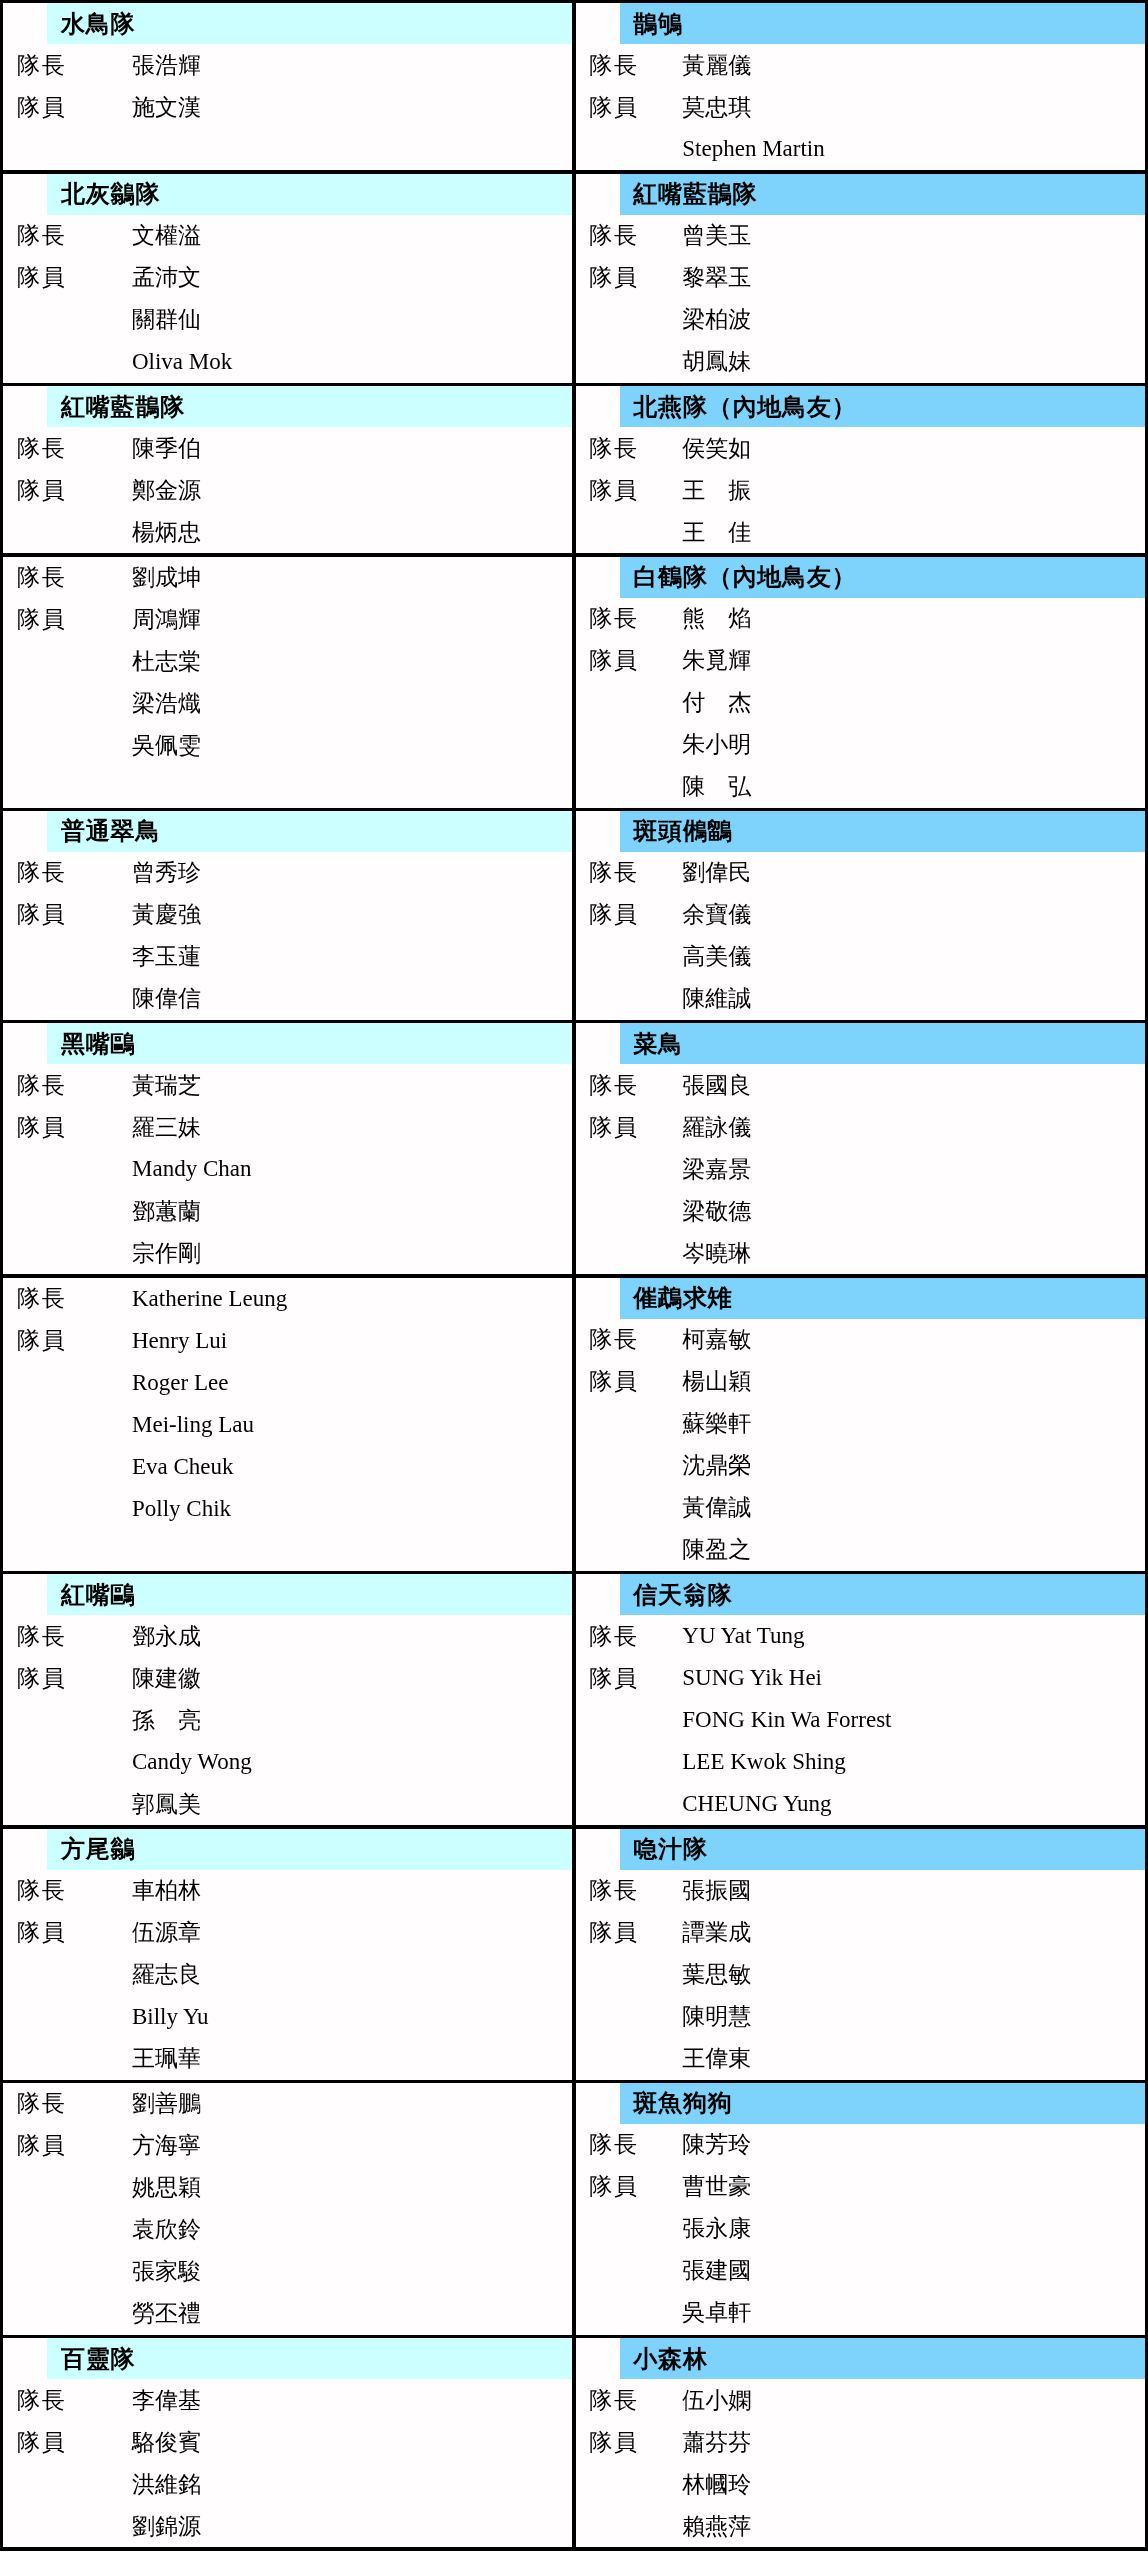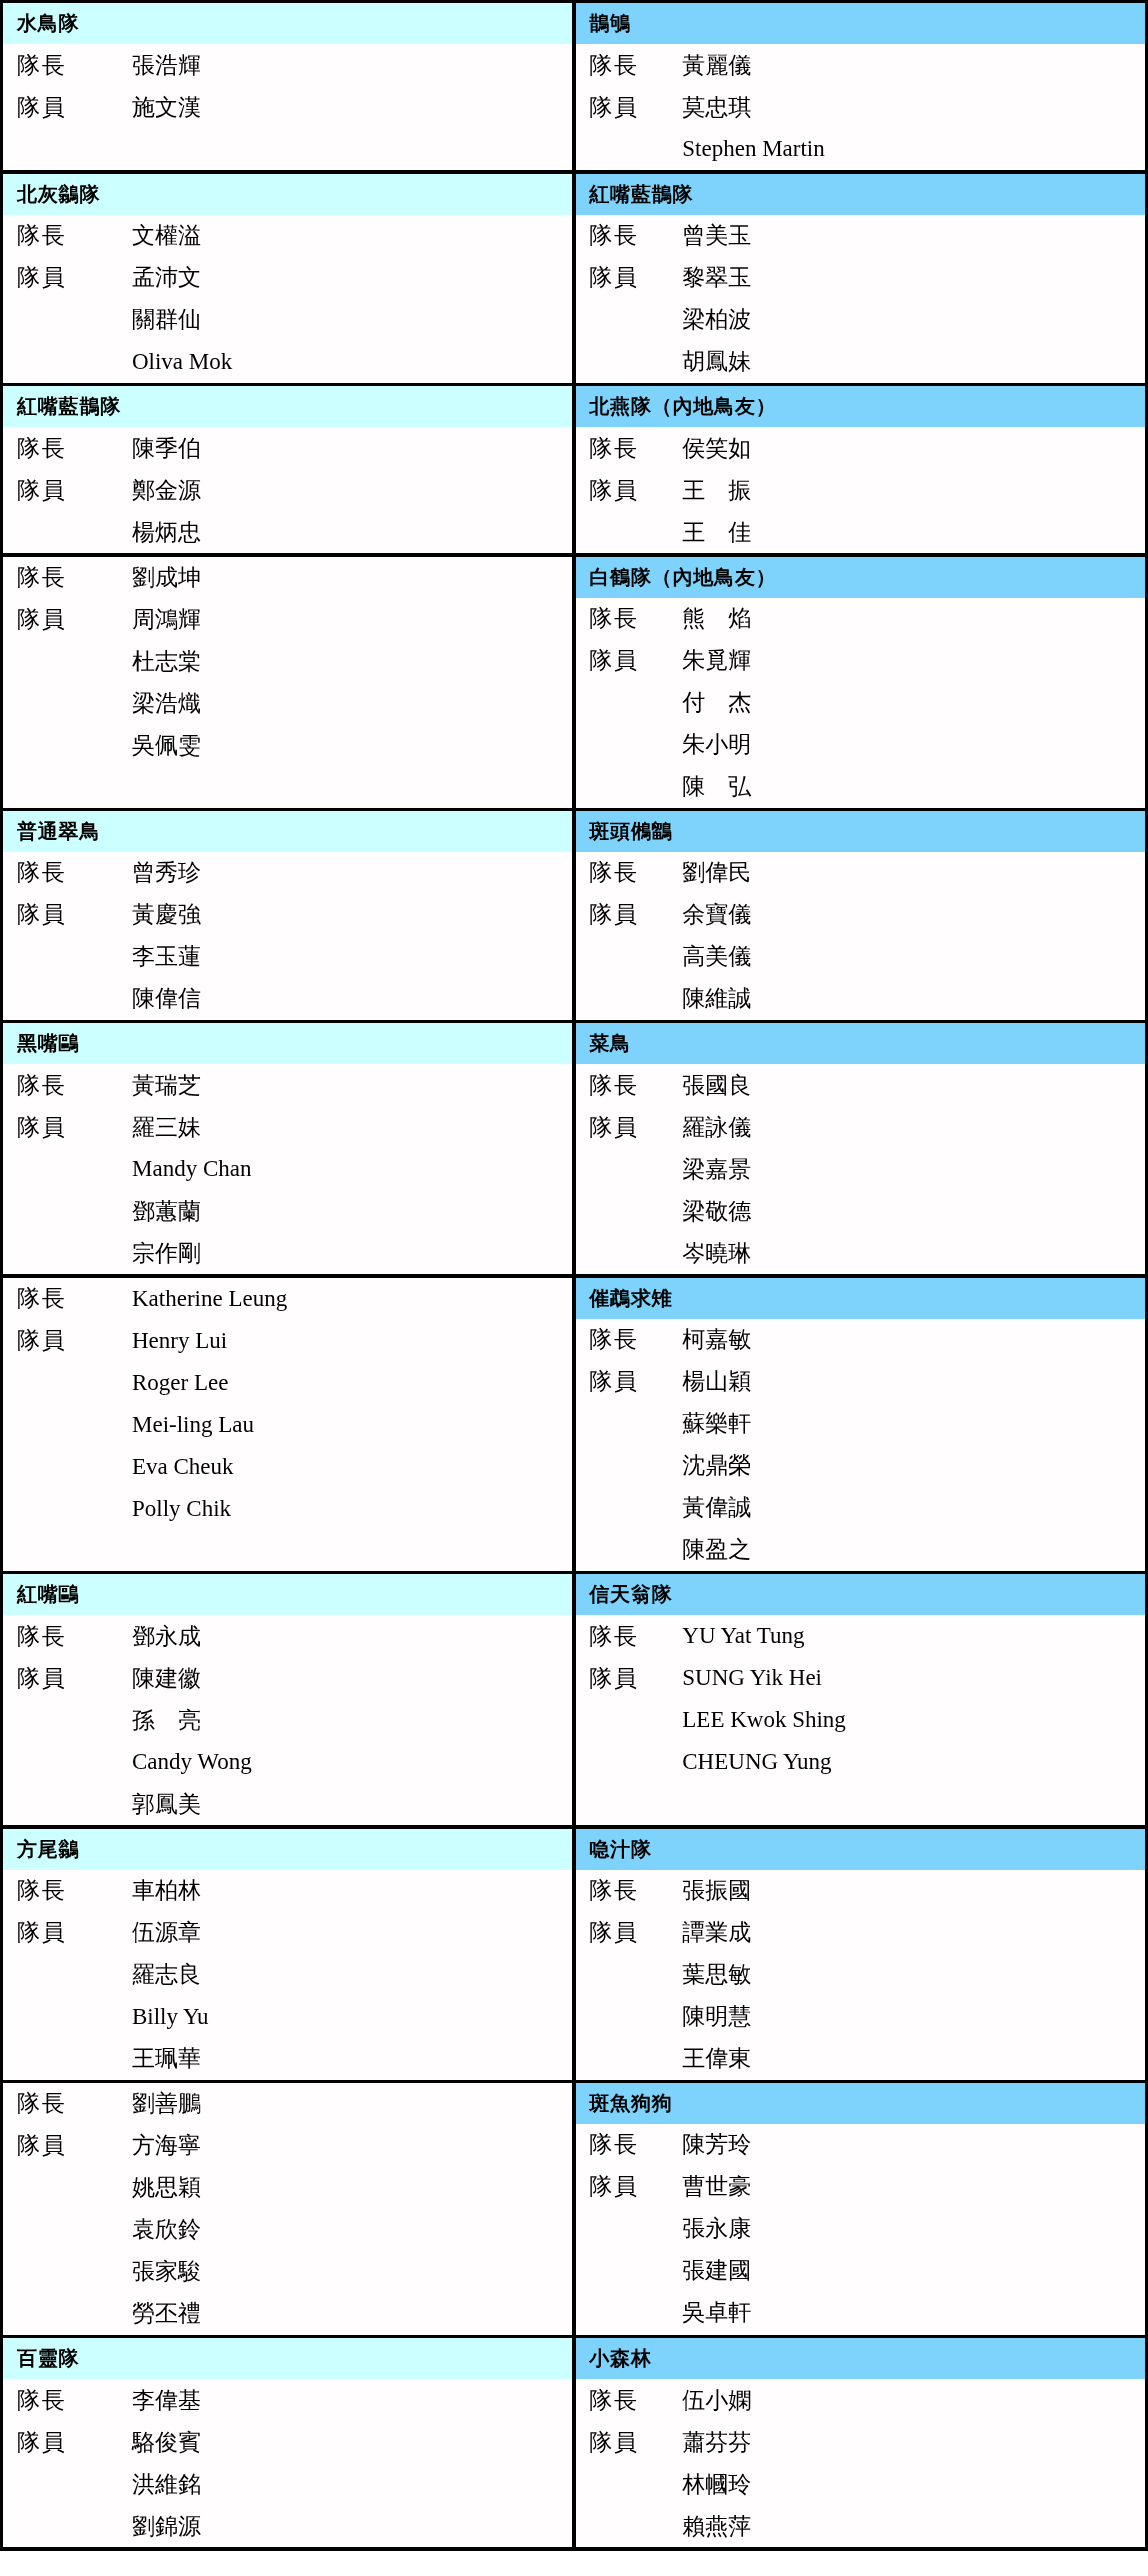--- a/index.html
+++ b/index.html
@@ -14,22 +14,23 @@
     font-family:"Liberation Serif","DejaVu Serif",serif;
     color:#000000;
   }
   .cell{background:#fffdfd;overflow:hidden;}
   .hdr{
     height:41px;
     display:flex;
     align-items:center;
     padding-left:13.6px;
     font-weight:bold;
-    font-size:20px;
+    font-size:24px;
     letter-spacing:0.8px;
+    margin-left:44px;
   }
   .cell.left  .hdr{background:#ccffff;}
   .cell.right .hdr{background:#7dd3fc;}
   .hdr .light{font-weight:normal;color:#6e6e6e;}
   .row{
     height:42px;
     display:flex;
     align-items:center;
     padding-left:13.6px;
     font-size:23px;
@@ -376,20 +377,24 @@
       <div class="row">
         <span class="lbl">隊長</span>
         <span class="nm">YU Yat Tung</span>
       </div>
       <div class="row">
         <span class="lbl">隊員</span>
         <span class="nm">SUNG Yik Hei</span>
       </div>
       <div class="row">
         <span class="lbl"></span>
+        <span class="nm">FONG Kin Wa Forrest</span>
+      </div>
+      <div class="row">
+        <span class="lbl"></span>
         <span class="nm">LEE Kwok Shing</span>
       </div>
       <div class="row">
         <span class="lbl"></span>
         <span class="nm">CHEUNG Yung</span>
       </div>
     </div>
     <div class="cell left">
       <div class="hdr">
         <span>方尾鶲</span>

